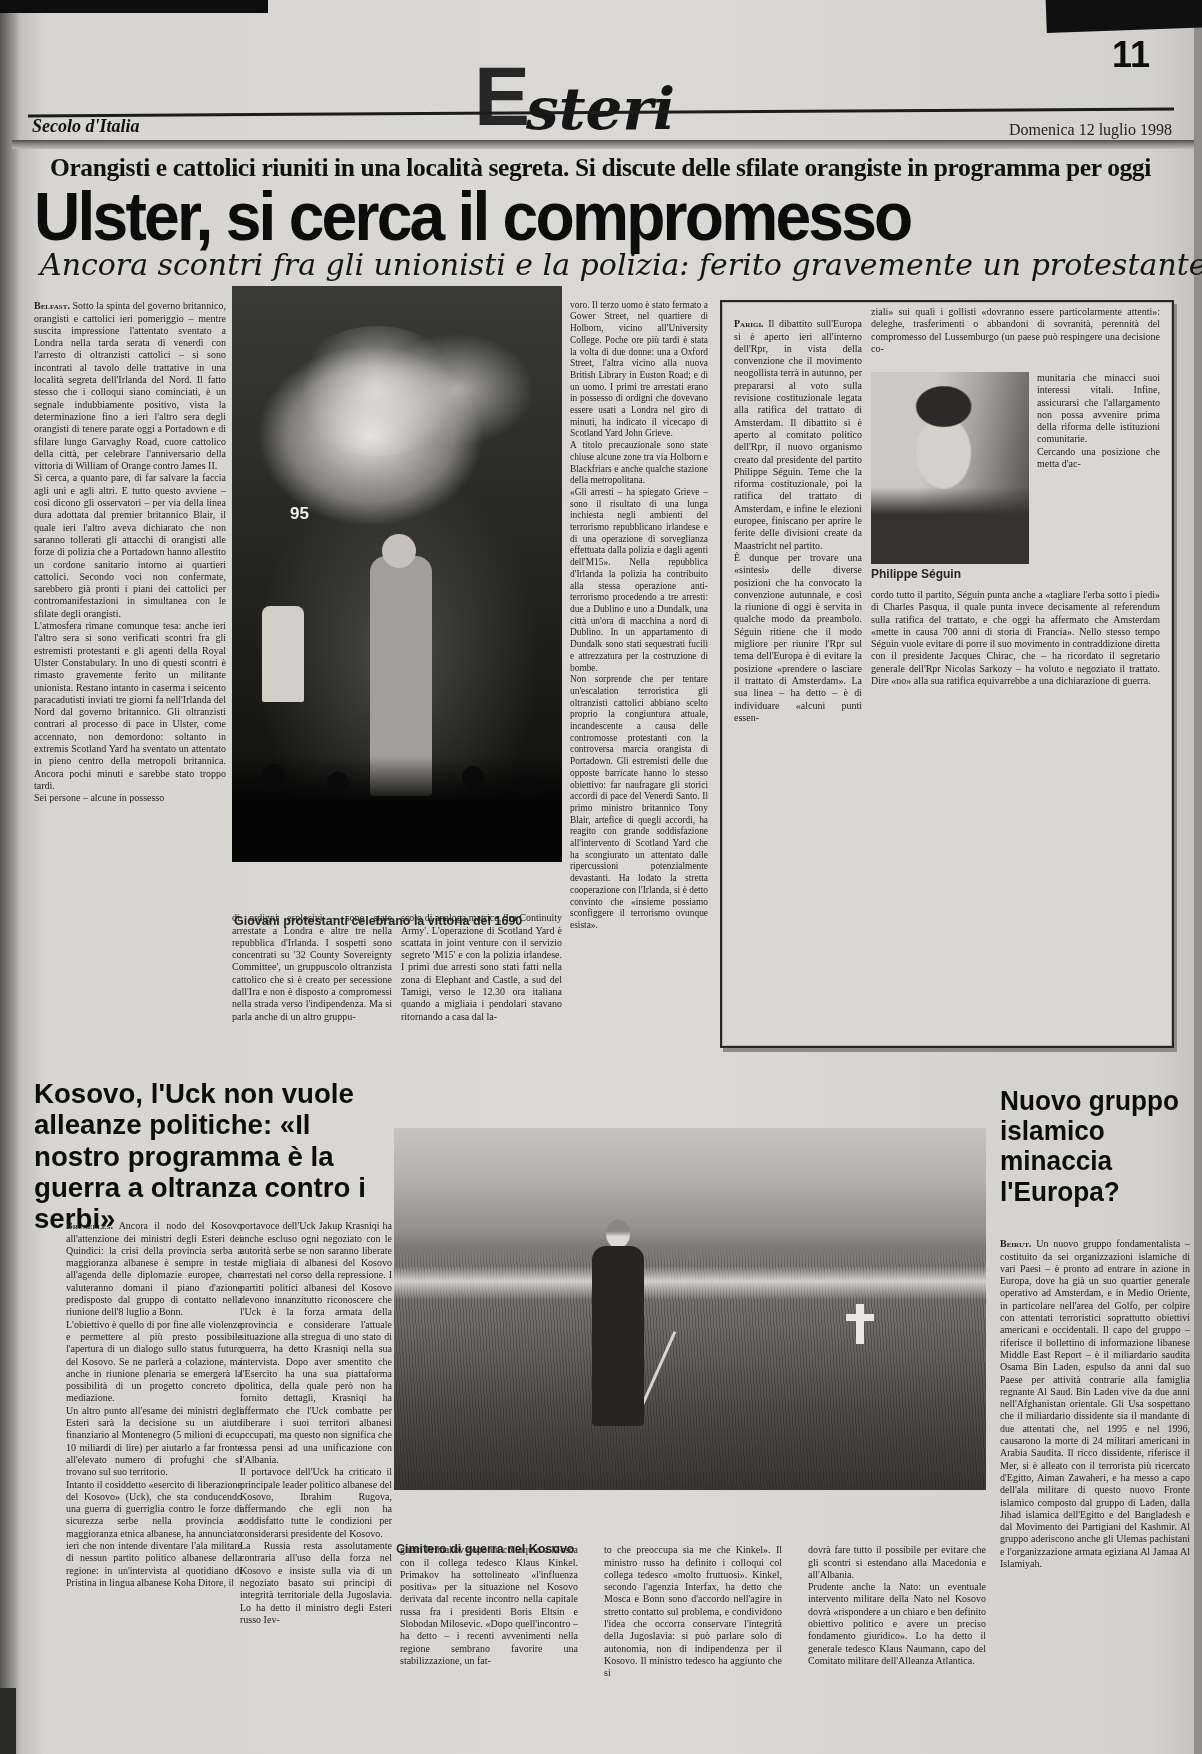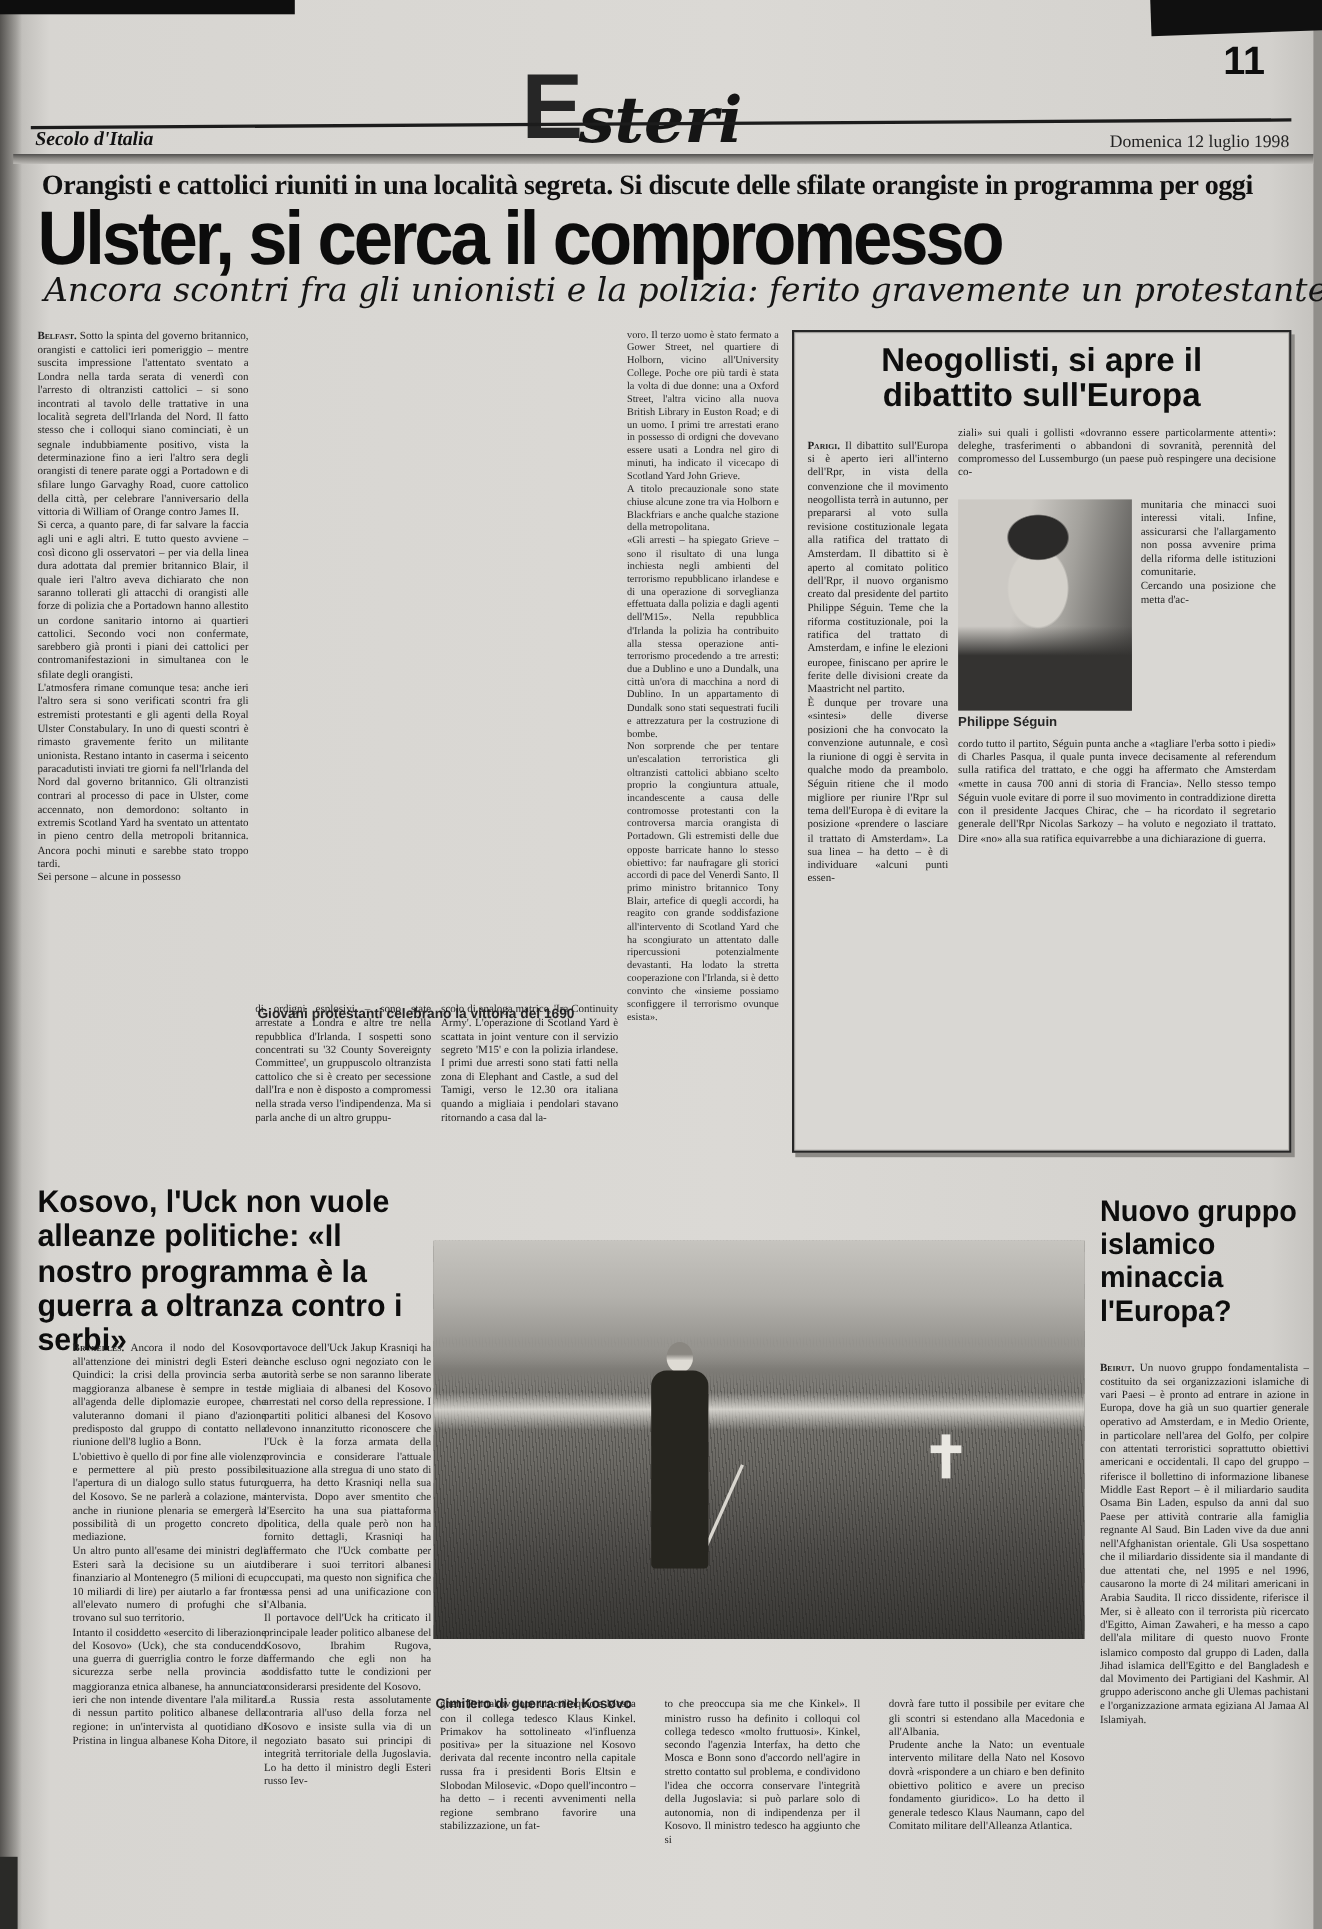--- a/index.html
+++ b/index.html
@@ -85,49 +85,59 @@
   <div class="abs" style="left:474px;top:36px;display:flex;align-items:flex-end;">
     <span class="section-e">E</span>
       <span class="section-rest">steri</span>
   </div>
   <div class="abs pagenum" style="left:1112px;top:34px;">11</div>
   <div class="abs rule-thin" style="left:28px;top:111px;width:1146px;transform:rotate(-0.35deg);"></div>
   <div class="abs masthead-name" style="left:32px;top:116px;">Secolo d'Italia</div>
   <div class="abs masthead-date" style="left:860px;top:121px;width:312px;">Domenica 12 luglio 1998</div>
   <div class="abs rule-thick" style="left:12px;top:140px;width:1182px;"></div>
 
-  <div class="abs kicker" style="left:38px;top:153px;">Orangisti e cattolici riuniti in una località segreta. Si discute delle sfilate orangiste in programma per oggi</div>
+  <div class="abs kicker" style="left:50px;top:153px;">Orangisti e cattolici riuniti in una località segreta. Si discute delle sfilate orangiste in programma per oggi</div>
   <div class="abs headline" style="left:34px;top:182px;">Ulster, si cerca il compromesso</div>
   <div class="abs subhead" style="left:40px;top:247px;">Ancora scontri fra gli unionisti e la polizia: ferito gravemente un protestante</div>
 
   <div class="abs col" style="left:34px;top:288px;width:192px;height:774px;">
     <p><b class="dl">Belfast.</b> <span>Sotto la spinta del governo britannico, orangisti e cattolici ieri pomeriggio – mentre suscita impressione l'attentato sventato a Londra nella tarda serata di venerdì con l'arresto di oltranzisti cattolici – si sono incontrati al tavolo delle trattative in una località segreta dell'Irlanda del Nord. Il fatto stesso che i colloqui siano cominciati, è un segnale indubbiamente positivo, vista la determinazione fino a ieri l'altro sera degli orangisti di tenere parate oggi a Portadown e di sfilare lungo Garvaghy Road, cuore cattolico della città, per celebrare l'anniversario della vittoria di William of Orange contro James II.
 Si cerca, a quanto pare, di far salvare la faccia agli uni e agli altri. E tutto questo avviene – così dicono gli osservatori – per via della linea dura adottata dal premier britannico Blair, il quale ieri l'altro aveva dichiarato che non saranno tollerati gli attacchi di orangisti alle forze di polizia che a Portadown hanno allestito un cordone sanitario intorno ai quartieri cattolici. Secondo voci non confermate, sarebbero già pronti i piani dei cattolici per contromanifestazioni in simultanea con le sfilate degli orangisti.
 L'atmosfera rimane comunque tesa: anche ieri l'altro sera si sono verificati scontri fra gli estremisti protestanti e gli agenti della Royal Ulster Constabulary. In uno di questi scontri è rimasto gravemente ferito un militante unionista. Restano intanto in caserma i seicento paracadutisti inviati tre giorni fa nell'Irlanda del Nord dal governo britannico. Gli oltranzisti contrari al processo di pace in Ulster, come accennato, non demordono: soltanto in extremis Scotland Yard ha sventato un attentato in pieno centro della metropoli britannica. Ancora pochi minuti e sarebbe stato troppo tardi.
 Sei persone – alcune in possesso</span></p>
   </div>
 
+  <div class="abs photo riot" style="left:232px;top:286px;width:330px;height:576px;">
+    <div class="abs smoke" style="left:60px;top:40px;width:170px;height:130px;"></div>
+    <div class="abs photo-num" style="left:58px;top:218px;">95</div>
+    <div class="abs fig-shirt" style="left:30px;top:320px;width:42px;height:96px;"></div>
+    <div class="abs fig-hood" style="left:138px;top:270px;width:62px;height:240px;"></div>
+    <div class="abs crowd" style="left:0;top:470px;width:330px;height:106px;"></div>
+    <div class="abs head-dot" style="left:30px;top:478px;"></div>
+    <div class="abs head-dot" style="left:95px;top:486px;"></div>
+    <div class="abs head-dot" style="left:230px;top:480px;"></div>
+    <div class="abs head-dot" style="left:285px;top:490px;"></div>
+  </div>
   <div class="abs caption" style="left:234px;top:870px;width:330px;">Giovani protestanti celebrano la vittoria del 1690</div>
 
   <div class="abs col" style="left:232px;top:900px;width:160px;height:164px;">
     <span>di ordigni esplosivi – sono state arrestate a Londra e altre tre nella repubblica d'Irlanda. I sospetti sono concentrati su '32 County Sovereignty Committee', un gruppuscolo oltranzista cattolico che si è creato per secessione dall'Ira e non è disposto a compromessi nella strada verso l'indipendenza. Ma si parla anche di un altro gruppu-</span>
   </div>
   <div class="abs col" style="left:401px;top:900px;width:161px;height:164px;">
     <span>scolo di analoga matrice, 'Ira Continuity Army'. L'operazione di Scotland Yard è scattata in joint venture con il servizio segreto 'M15' e con la polizia irlandese. I primi due arresti sono stati fatti nella zona di Elephant and Castle, a sud del Tamigi, verso le 12.30 ora italiana quando a migliaia i pendolari stavano ritornando a casa dal la-</span>
   </div>
 
   <div class="abs col" style="left:570px;top:288px;width:138px;height:776px;font-size:9.4px;line-height:11.7px;">
     <span>voro. Il terzo uomo è stato fermato a Gower Street, nel quartiere di Holborn, vicino all'University College. Poche ore più tardi è stata la volta di due donne: una a Oxford Street, l'altra vicino alla nuova British Library in Euston Road; e di un uomo. I primi tre arrestati erano in possesso di ordigni che dovevano essere usati a Londra nel giro di minuti, ha indicato il vicecapo di Scotland Yard John Grieve.
 A titolo precauzionale sono state chiuse alcune zone tra via Holborn e Blackfriars e anche qualche stazione della metropolitana.
 «Gli arresti – ha spiegato Grieve – sono il risultato di una lunga inchiesta negli ambienti del terrorismo repubblicano irlandese e di una operazione di sorveglianza effettuata dalla polizia e dagli agenti dell'M15». Nella repubblica d'Irlanda la polizia ha contribuito alla stessa operazione anti-terrorismo procedendo a tre arresti: due a Dublino e uno a Dundalk, una città un'ora di macchina a nord di Dublino. In un appartamento di Dundalk sono stati sequestrati fucili e attrezzatura per la costruzione di bombe.
 Non sorprende che per tentare un'escalation terroristica gli oltranzisti cattolici abbiano scelto proprio la congiuntura attuale, incandescente a causa delle contromosse protestanti con la controversa marcia orangista di Portadown. Gli estremisti delle due opposte barricate hanno lo stesso obiettivo: far naufragare gli storici accordi di pace del Venerdì Santo. Il primo ministro britannico Tony Blair, artefice di quegli accordi, ha reagito con grande soddisfazione all'intervento di Scotland Yard che ha scongiurato un attentato dalle ripercussioni potenzialmente devastanti. Ha lodato la stretta cooperazione con l'Irlanda, si è detto convinto che «insieme possiamo sconfiggere il terrorismo ovunque esista».</span>
   </div>
 
   <div class="abs nbox" style="left:720px;top:300px;width:450px;height:744px;">
-    <div class="nbox-title">Neogollisti, si apre il dibattito sull'Europa</div>
     <div class="nbox-body">
       <div class="nbox-col1 col" style="height:600px;font-family:Liberation Serif, serif;">
         <p><b class="dl">Parigi.</b> <span>Il dibattito sull'Europa si è aperto ieri all'interno dell'Rpr, in vista della convenzione che il movimento neogollista terrà in autunno, per prepararsi al voto sulla revisione costituzionale legata alla ratifica del trattato di Amsterdam. Il dibattito si è aperto al comitato politico dell'Rpr, il nuovo organismo creato dal presidente del partito Philippe Séguin. Teme che la riforma costituzionale, poi la ratifica del trattato di Amsterdam, e infine le elezioni europee, finiscano per aprire le ferite delle divisioni create da Maastricht nel partito.
 È dunque per trovare una «sintesi» delle diverse posizioni che ha convocato la convenzione autunnale, e così la riunione di oggi è servita in qualche modo da preambolo. Séguin ritiene che il modo migliore per riunire l'Rpr sul tema dell'Europa è di evitare la posizione «prendere o lasciare il trattato di Amsterdam». La sua linea – ha detto – è di individuare «alcuni punti essen-</span></p>
       </div>
       <div class="nbox-right">
         <div class="col" style="height:62px;">ziali» sui quali i gollisti «dovranno essere particolarmente attenti»: deleghe, trasferimenti o abbandoni di sovranità, perennità del compromesso del Lussemburgo (un paese può respingere una decisione co-</div>
         <div class="nbox-mid">
           <div>
             <div class="photo seguin" style="position:relative;width:158px;height:192px;"></div>

